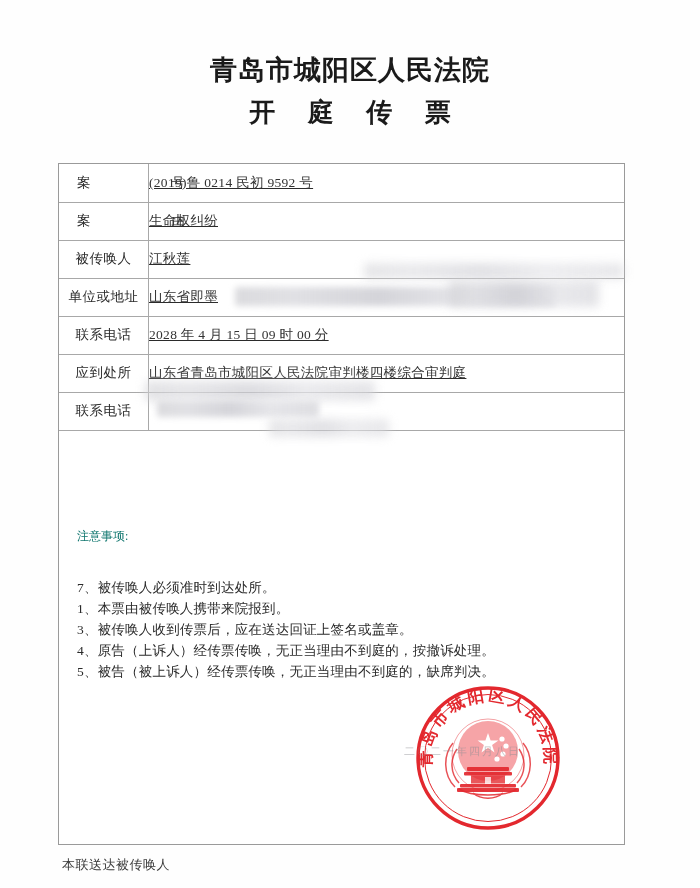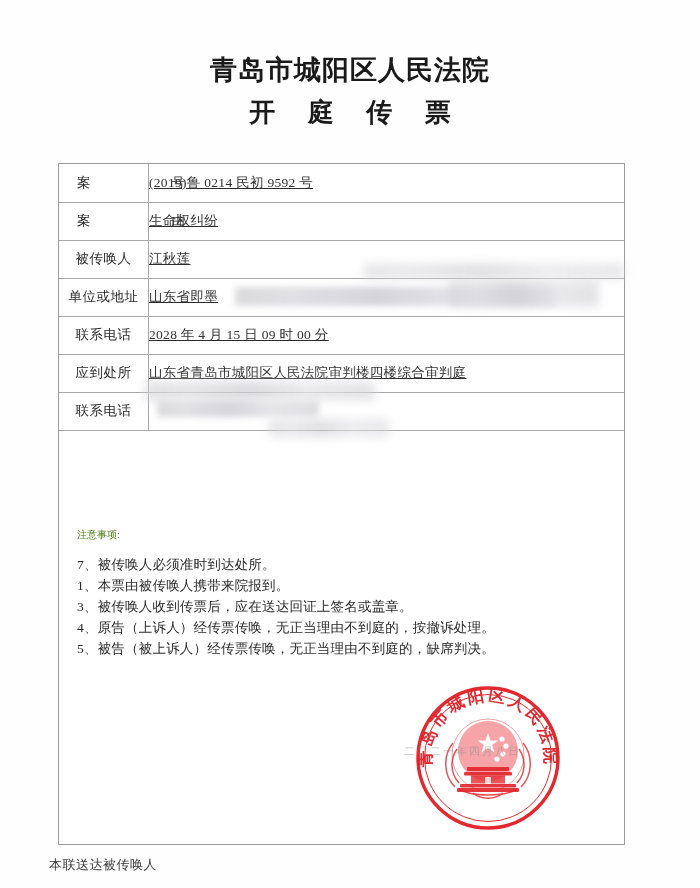--- a/index.html
+++ b/index.html
@@ -125,23 +125,23 @@
   .notes {
     position: absolute;
     left: 0;
     top: 342px;
     width: 100%;
     height: 339px;
     box-sizing: border-box;
     padding: 22px 18px 0 18px;
   }
   .notes-title {
-    font-size: 10px;
-    color: #4d7c0f;
-    margin-bottom: 12px;
+    font-size: 12px;
+    color: #0f766e;
+    margin-bottom: 32px;
   }
   .note-item {
     font-size: 13.5px;
     color: #2a2a2a;
     line-height: 21px;
     letter-spacing: 0.2px;
   }
 
   
   .seal {
@@ -161,21 +161,21 @@
     font-size: 11px;
     color: #8e8e93;
     opacity: .55;
     letter-spacing: 2px;
     font-family: "Liberation Serif", "DejaVu Serif", serif;
   }
 
   
   .footer-note {
     position: absolute;
-    left: 49px;
+    left: 62px;
     top: 856px;
     font-size: 13px;
     color: #3a3a3a;
     letter-spacing: 0.5px;
   }
 </style>
 </head>
 <body>
 
 <div class="page">

